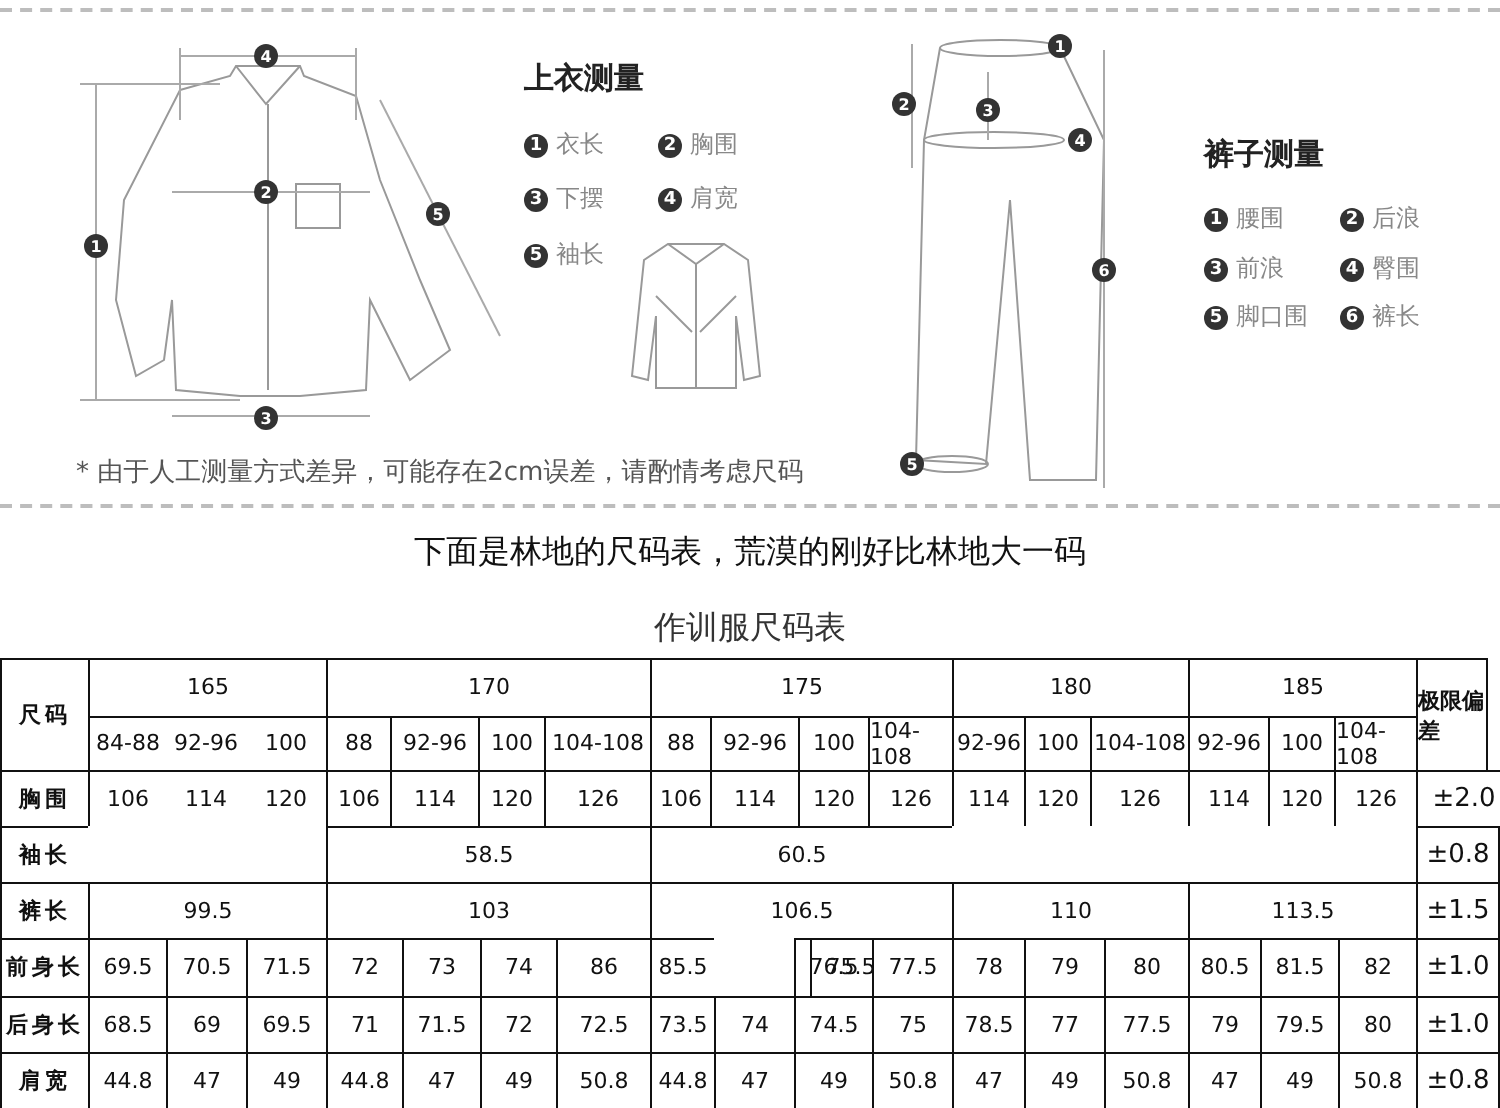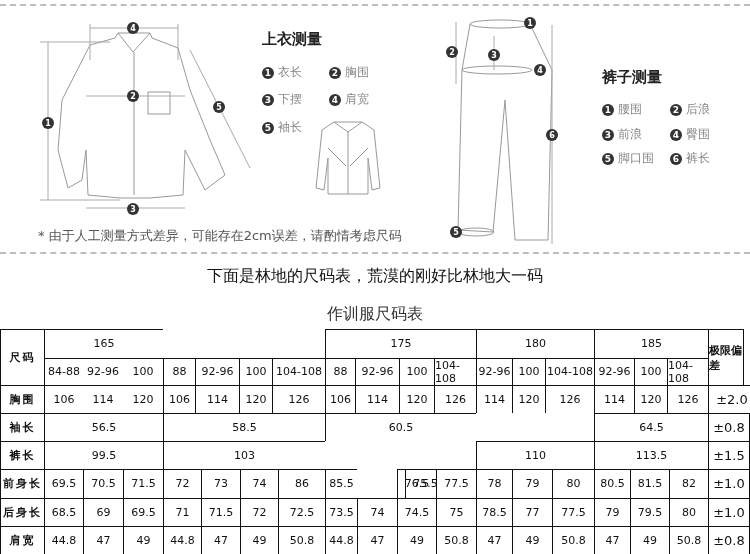--- a/index.html
+++ b/index.html
@@ -149,20 +149,21 @@
 </div>
 
 <div class="dash" style="top:252px;"></div>
 
 <div class="headline">下面是林地的尺码表，荒漠的刚好比林地大一码</div>
 <div class="subtitle">作训服尺码表</div>
 
 <div class="tbl" id="tbl">
     <div class="c lab" style="left: 0px; top: 0px; width: 44px; height: 56.25px;">尺码</div>
     <div class="c " style="left: 44px; top: 0px; width: 119px; height: 28.5px;">165</div>
+    <div class="c " style="left: 163px; top: 0px; width: 162px; height: 28.5px;">170</div>
     <div class="c " style="left: 325px; top: 0px; width: 151px; height: 28.5px;">175</div>
     <div class="c " style="left: 476px; top: 0px; width: 118px; height: 28.5px;">180</div>
     <div class="c " style="left: 594px; top: 0px; width: 114px; height: 28.5px;">185</div>
     <div class="c r lab" style="left: 708px; top: 0px; width: 36px; height: 56.25px; letter-spacing: 0px;">极限偏差</div>
     <div class="c " style="left: 44px; top: 28.5px; width: 39px; height: 27.75px;">84-88</div>
     <div class="c nl" style="left: 83px; top: 28.5px; width: 40px; height: 27.75px;">92-96</div>
     <div class="c nl" style="left: 123px; top: 28.5px; width: 40px; height: 27.75px;">100</div>
     <div class="c " style="left: 163px; top: 28.5px; width: 32px; height: 27.75px;">88</div>
     <div class="c " style="left: 195px; top: 28.5px; width: 44px; height: 27.75px;">92-96</div>
     <div class="c " style="left: 239px; top: 28.5px; width: 33px; height: 27.75px;">100</div>
@@ -190,28 +191,27 @@
     <div class="c " style="left: 399px; top: 56.25px; width: 35px; height: 27.75px;">120</div>
     <div class="c " style="left: 434px; top: 56.25px; width: 42px; height: 27.75px;">126</div>
     <div class="c " style="left: 476px; top: 56.25px; width: 36px; height: 27.75px;">114</div>
     <div class="c " style="left: 512px; top: 56.25px; width: 33px; height: 27.75px;">120</div>
     <div class="c " style="left: 545px; top: 56.25px; width: 49px; height: 27.75px;">126</div>
     <div class="c " style="left: 594px; top: 56.25px; width: 40px; height: 27.75px;">114</div>
     <div class="c " style="left: 634px; top: 56.25px; width: 33px; height: 27.75px;">120</div>
     <div class="c " style="left: 667px; top: 56.25px; width: 41px; height: 27.75px;">126</div>
     <div class="c r tol" style="left: 708px; top: 56.25px; width: 48px; height: 27.75px;">±2.0</div>
     <div class="c lab" style="left: 0px; top: 84px; width: 44px; height: 27.75px;">袖长</div>
-    <div class="c " style="left: 44px; top: 84px; width: 119px; height: 27.75px;">56.5</div>
     <div class="c " style="left: 163px; top: 84px; width: 162px; height: 27.75px;">58.5</div>
     <div class="c " style="left: 325px; top: 84px; width: 151px; height: 27.75px;">60.5</div>
-    <div class="c " style="left: 594px; top: 84px; width: 114px; height: 27.75px;">64.5</div>
     <div class="c r tol" style="left: 708px; top: 84px; width: 42px; height: 27.75px;">±0.8</div>
     <div class="c lab" style="left: 0px; top: 111.75px; width: 44px; height: 27.75px;">裤长</div>
     <div class="c " style="left: 44px; top: 111.75px; width: 119px; height: 27.75px;">99.5</div>
     <div class="c " style="left: 163px; top: 111.75px; width: 162px; height: 27.75px;">103</div>
+    <div class="c " style="left: 325px; top: 111.75px; width: 151px; height: 27.75px;">106.5</div>
     <div class="c " style="left: 476px; top: 111.75px; width: 118px; height: 27.75px;">110</div>
     <div class="c " style="left: 594px; top: 111.75px; width: 114px; height: 27.75px;">113.5</div>
     <div class="c r tol" style="left: 708px; top: 111.75px; width: 42px; height: 27.75px;">±1.5</div>
     <div class="c lab" style="left: 0px; top: 139.5px; width: 44px; height: 29.25px;">前身长</div>
     <div class="c " style="left: 44px; top: 139.5px; width: 39px; height: 29.25px;">69.5</div>
     <div class="c " style="left: 83px; top: 139.5px; width: 40px; height: 29.25px;">70.5</div>
     <div class="c " style="left: 123px; top: 139.5px; width: 40px; height: 29.25px;">71.5</div>
     <div class="c " style="left: 163px; top: 139.5px; width: 38px; height: 29.25px;">72</div>
     <div class="c " style="left: 201px; top: 139.5px; width: 39px; height: 29.25px;">73</div>
     <div class="c " style="left: 240px; top: 139.5px; width: 38px; height: 29.25px;">74</div>

